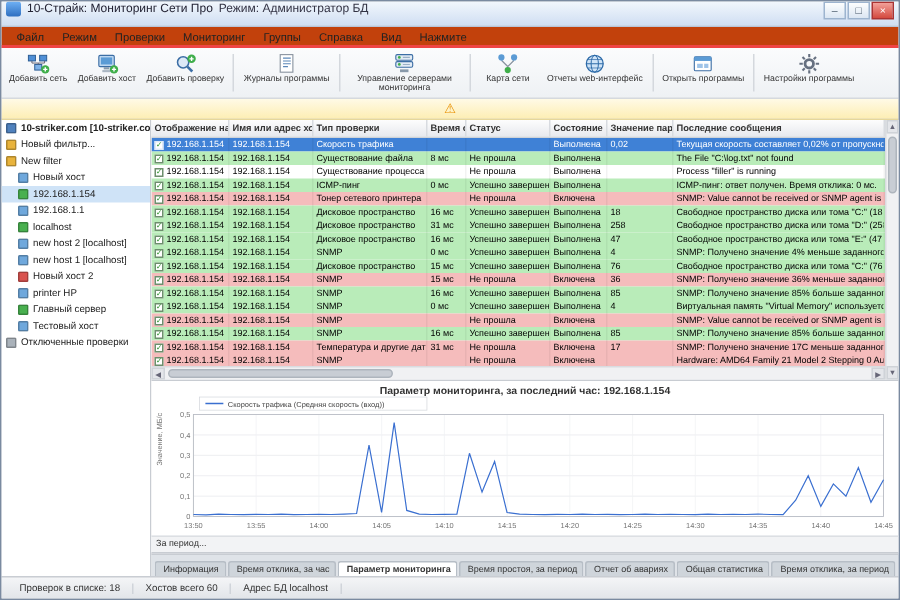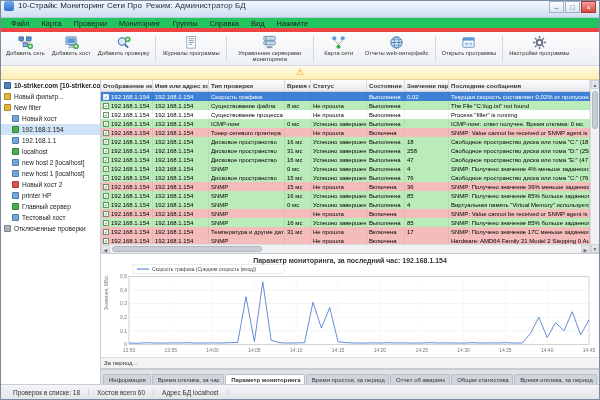--- a/index.html
+++ b/index.html
@@ -9,21 +9,21 @@
   
   .titlebar{height:17px;flex:0 0 auto;background:linear-gradient(#f2f7fd,#cfdef2);display:flex;padding:0 3px;gap:4px;border-bottom:1px solid #b8c6da;}
   .app-icon{width:10px;height:10px;background:linear-gradient(#6fb1f5,#2f6fc0);border-radius:2px;flex:0 0 auto;}
   .title-text{font-size:8px;color:#223;white-space:nowrap;}
   .mode-text{font-size:8px;color:#334;white-space:nowrap;}
   .win-controls{margin-left:auto;display:flex;gap:1px;}
   .win-btn{width:15px;height:12px;font-size:7px;line-height:11px;text-align:center;border:1px solid #9db4cf;background:linear-gradient(#fdfefe,#dbe6f3);color:#456;}
   .win-btn.close{background:linear-gradient(#f2a099,#d44a3f);color:#fff;border-color:#a33;}
 
   
-  .menubar{height:14px;flex:0 0 auto;background:#22c55e;display:flex;align-items:center;padding-left:4px;border-bottom:4px solid #ef4444;}
+  .menubar{height:14px;flex:0 0 auto;background:#c2410c;display:flex;align-items:center;padding-left:4px;border-bottom:2px solid #ef4444;}
   .menu-item{font-size:7.5px;color:#222;padding:0 6px;line-height:13px;white-space:nowrap;}
 
   
   .toolbar{height:34px;flex:0 0 auto;background:linear-gradient(#fbfcfd,#eef1f4);display:flex;align-items:stretch;padding:1px 2px;border-bottom:1px solid #d5d9de;gap:1px;}
   .tb-btn{display:flex;flex-direction:column;align-items:center;padding:1px 2px 0;min-width:44px;max-width:80px;border:1px solid transparent;border-radius:2px;}
   .tb-icon{width:15px;height:15px;flex:0 0 auto;}
   .tb-icon svg{width:15px;height:15px;display:block;}
   .tb-label{font-size:5.8px;line-height:6.4px;text-align:center;color:#333;}
   .tb-sep{width:1px;background:#d4d8dd;margin:3px 2px;flex:0 0 auto;}
 
@@ -92,21 +92,21 @@
     <div class="mode-text">Режим: Администратор БД</div>
     <div class="win-controls">
       <div class="win-btn">–</div>
       <div class="win-btn">□</div>
       <div class="win-btn close">×</div>
     </div>
   </div>
 
   <div class="menubar">
       <div class="menu-item">Файл</div>
-      <div class="menu-item">Карта</div>
+      <div class="menu-item">Режим</div>
       <div class="menu-item">Проверки</div>
       <div class="menu-item">Мониторинг</div>
       <div class="menu-item">Группы</div>
       <div class="menu-item">Справка</div>
       <div class="menu-item">Вид</div>
       <div class="menu-item">Нажмите</div>
     </div>
 
   <div class="toolbar">
       <div class="tb-btn">

